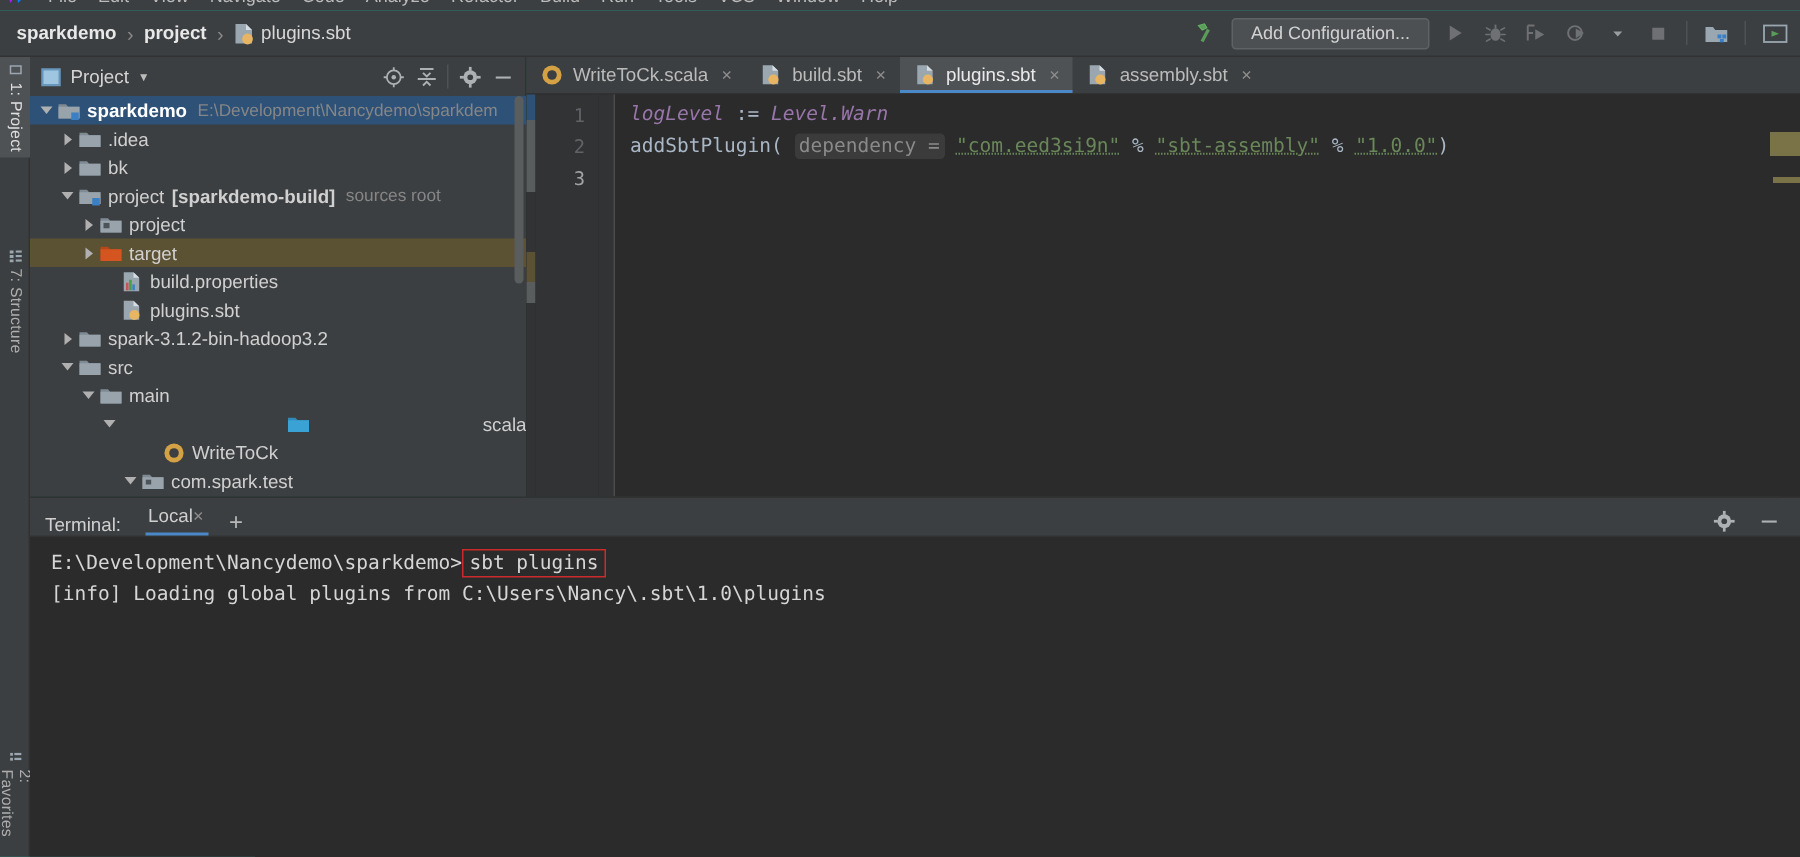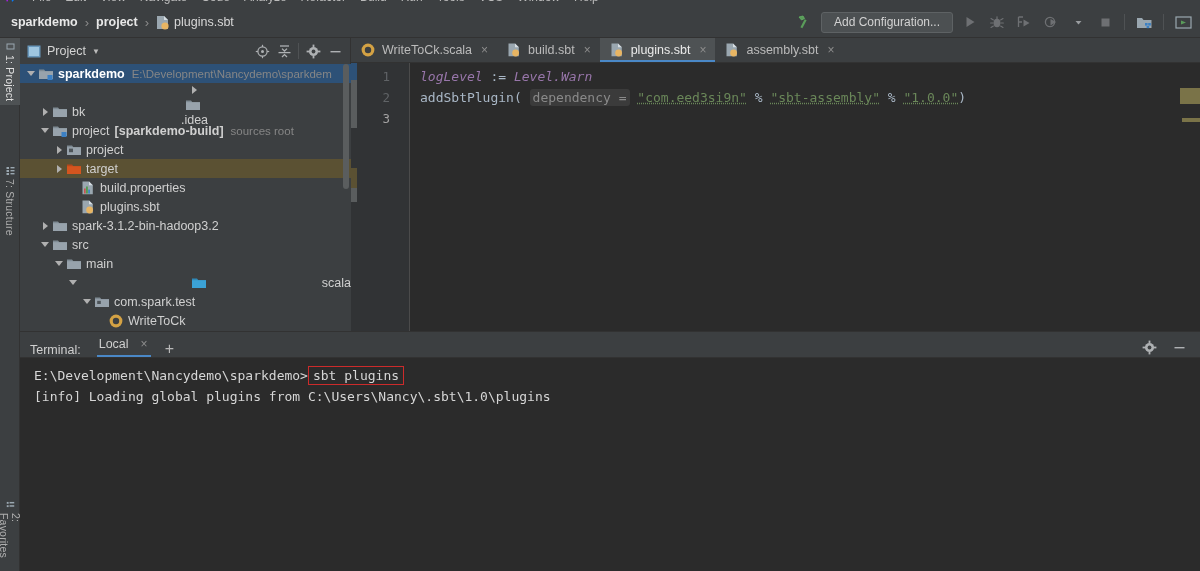--- a/index.html
+++ b/index.html
@@ -151,21 +151,21 @@
   .terminal{
     position:absolute; left:20px; top:331px; width:1180px; height:240px; background:#2b2b2b;
     border-top:1px solid #323232;
   }
   .termhdr{
     height:26px; background:#3c3f41; display:flex; align-items:flex-end; padding-left:10px;
     border-bottom:1px solid #323232;
   }
   .termlabel{ font-size:12.5px; color:#d0d0d0; }
   .termtab{
-    margin-left:16px; display:flex; align-items:center; gap:12px;
+    margin-left:16px; display:flex; align-items:center; gap:0;
     font-size:12.5px; color:#cfcfcf; padding:0 3px 0 2px; height:26px; align-items:center; position:relative;
     cursor:default;
   }
   .termtab:after{ content:""; position:absolute; left:0; right:0; bottom:0; height:2px; background:#4a88c7; }
   .termtab .x{ color:#8d8d8d; font-size:12px; }
   .termplus{ margin-left:14px; color:#b8b8b8; font-size:16px; line-height:1; cursor:default; }
   .termtools{ margin-left:auto; display:flex; align-items:center; gap:10px; padding-right:11px; }
 
   .termbody{
     position:absolute; left:0; top:26px; width:1180px; height:214px; background:#2b2b2b;
@@ -384,21 +384,21 @@
           <span class="ic">
             <svg width="16" height="16" viewBox="0 0 16 16">
               <path d="M1 3.5 L6 3.5 L7.4 5.2 L15 5.2 L15 13 L1 13 Z" fill="#7f8b94"></path>
               <path d="M1 5.2 L15 5.2 L15 13 L1 13 Z" fill="#98a3ac"></path>
               <rect x="9.5" y="9" width="5" height="5" fill="#3b80c4"></rect>
             </svg>
           </span>
           <span class="lbl b">sparkdemo</span>
           <span class="sub">E:\Development\Nancydemo\sparkdem</span>
         </div>
-        <div class="trow" style="padding-left: 18px; flex-direction: column;">
+        <div class="trow" style="padding-left: 18px;">
           <span class="tw">
             <i class="arrow r"></i>
           </span>
           <span class="ic">
             <svg width="16" height="16" viewBox="0 0 16 16">
               <path d="M1 3.5 L6 3.5 L7.4 5.2 L15 5.2 L15 13 L1 13 Z" fill="#7f8b94"></path>
               <path d="M1 5.2 L15 5.2 L15 13 L1 13 Z" fill="#98a3ac"></path>
             </svg>
           </span>
           <span class="lbl">.idea</span>
@@ -520,42 +520,42 @@
             <i class="arrow d"></i>
           </span>
           <span class="ic">
             <svg width="16" height="16" viewBox="0 0 16 16">
               <path d="M1 3.5 L6 3.5 L7.4 5.2 L15 5.2 L15 13 L1 13 Z" fill="#2f8ab9"></path>
               <path d="M1 5.2 L15 5.2 L15 13 L1 13 Z" fill="#3ba2d6"></path>
             </svg>
           </span>
           <span class="lbl">scala</span>
         </div>
-        <div class="trow" style="padding-left: 60px;">
-          <span class="tw">
-            <i class="arrow d"></i>
-          </span>
-          <span class="ic">
-            <svg width="16" height="16" viewBox="0 0 16 16">
-              <path d="M1 3.5 L6 3.5 L7.4 5.2 L15 5.2 L15 13 L1 13 Z" fill="#7f8b94"></path>
-              <path d="M1 5.2 L15 5.2 L15 13 L1 13 Z" fill="#98a3ac"></path>
-              <rect x="3.2" y="6.8" width="3.6" height="3.2" fill="#4d5459"></rect>
-            </svg>
-          </span>
-          <span class="lbl">com.spark.test</span>
-        </div>
         <div class="trow" style="padding-left: 74px;">
           <span class="tw"></span>
           <span class="ic">
             <svg width="16" height="16" viewBox="0 0 16 16">
               <circle cx="8" cy="8" r="6.4" fill="#d4a244"></circle>
               <circle cx="8" cy="8" r="3.2" fill="#3c3f41"></circle>
             </svg>
           </span>
           <span class="lbl">WriteToCk</span>
+        </div>
+        <div class="trow" style="padding-left: 60px;">
+          <span class="tw">
+            <i class="arrow d"></i>
+          </span>
+          <span class="ic">
+            <svg width="16" height="16" viewBox="0 0 16 16">
+              <path d="M1 3.5 L6 3.5 L7.4 5.2 L15 5.2 L15 13 L1 13 Z" fill="#7f8b94"></path>
+              <path d="M1 5.2 L15 5.2 L15 13 L1 13 Z" fill="#98a3ac"></path>
+              <rect x="3.2" y="6.8" width="3.6" height="3.2" fill="#4d5459"></rect>
+            </svg>
+          </span>
+          <span class="lbl">com.spark.test</span>
         </div>
       </div>
     <div class="tsb">
       <div class="tsbthumb"></div>
     </div>
   </div>
 
   <div class="editor">
     <div class="tabsbar" id="etabs">
         <div class="etab">

